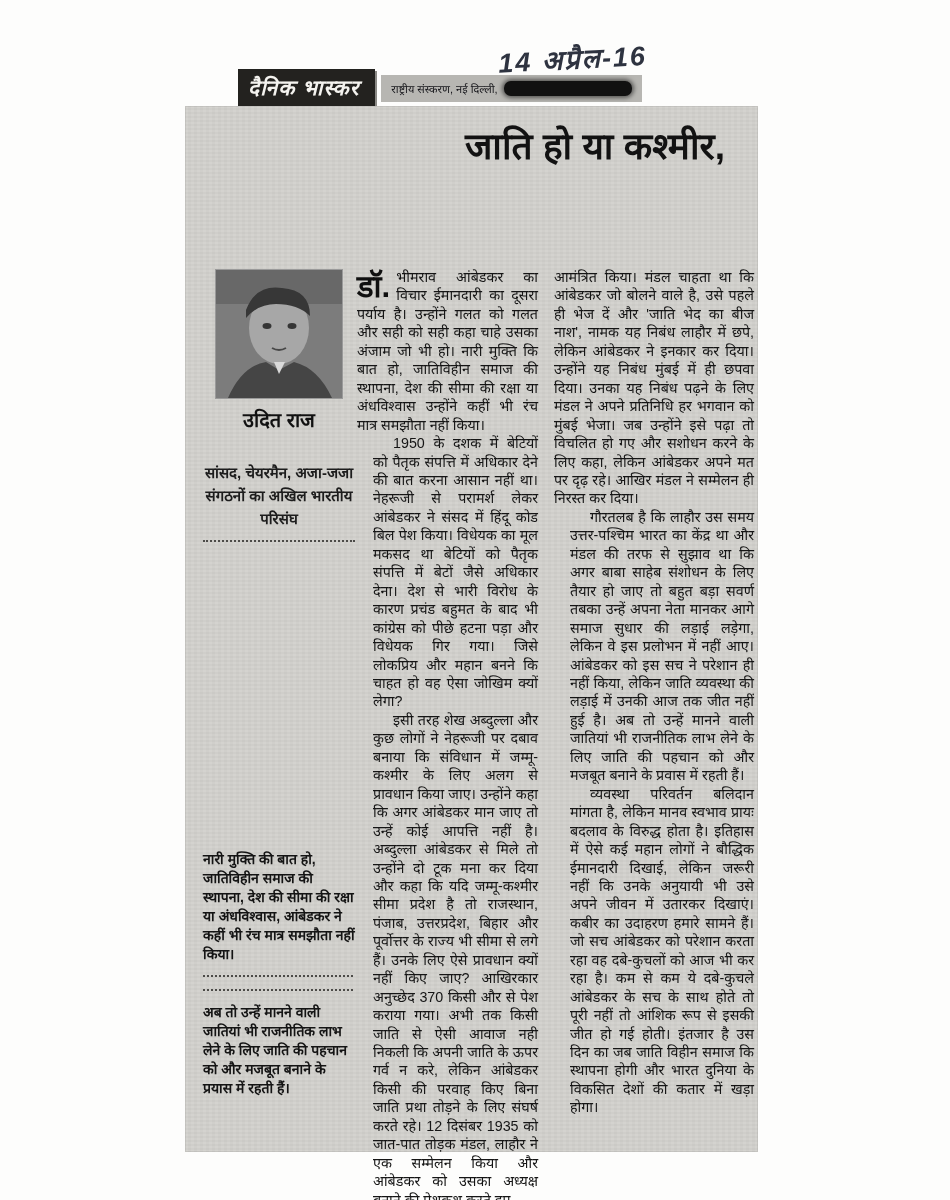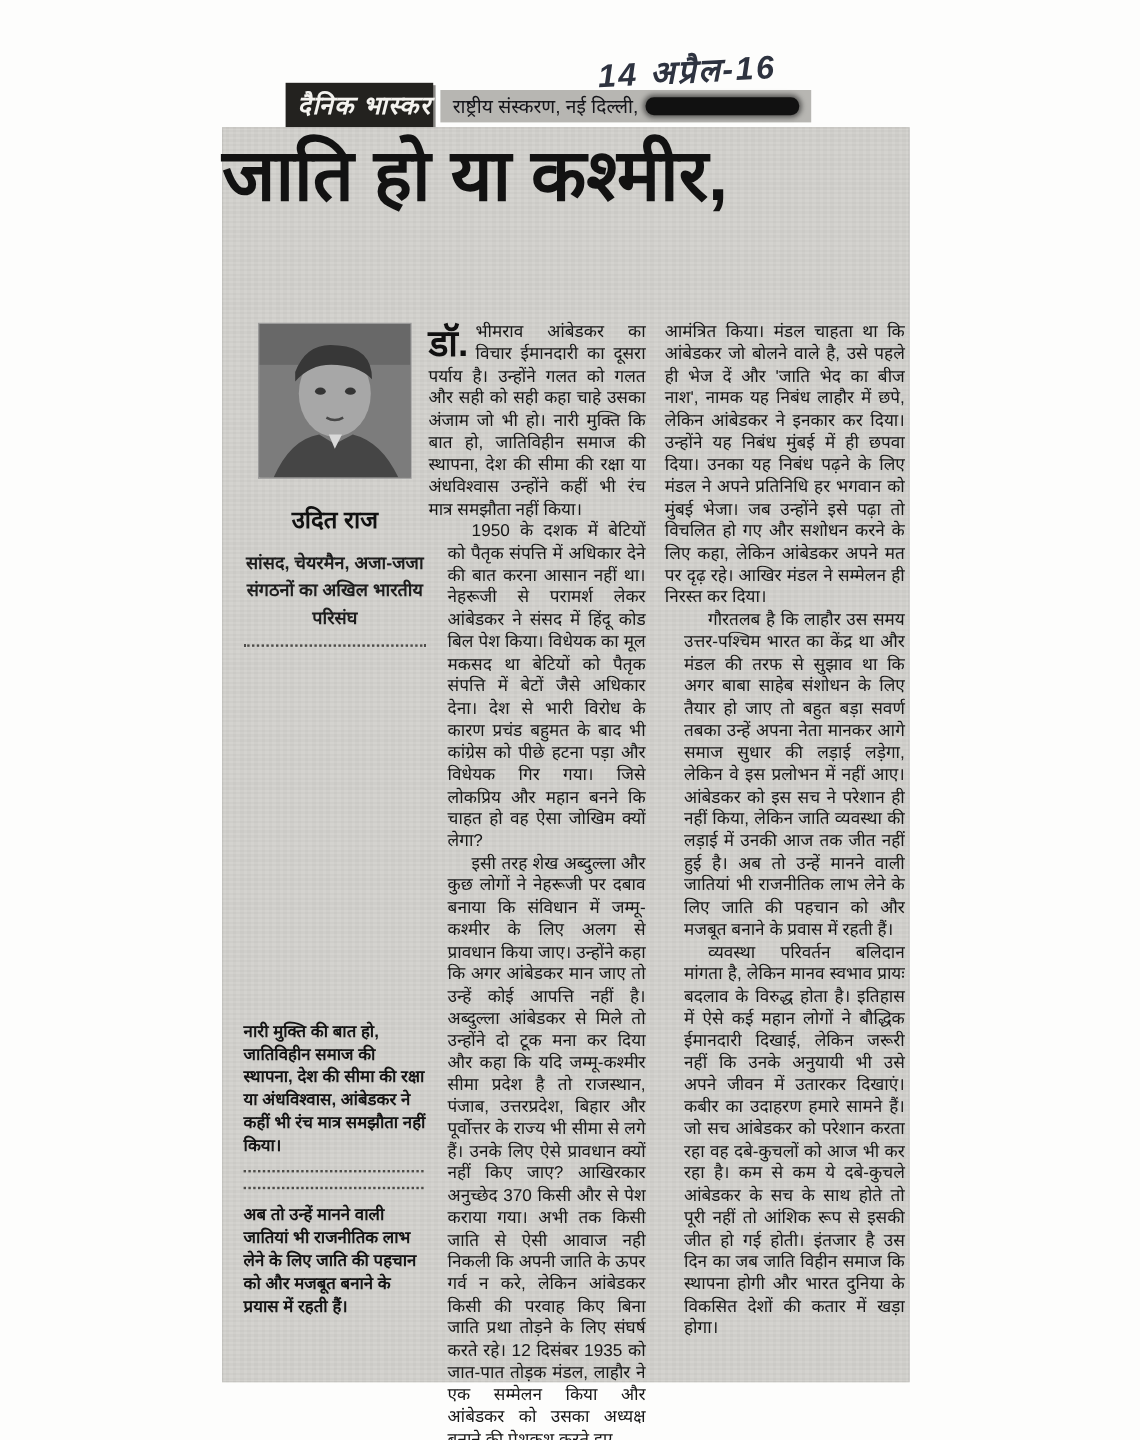--- a/index.html
+++ b/index.html
@@ -15,62 +15,62 @@
     position:absolute;left:498px;top:38px;width:220px;
     font-style:italic;font-weight:600;font-size:27px;
     color:#2e3340;transform:rotate(-3deg);
     letter-spacing:2px;
   }
 
   
   .masthead{position:absolute;left:238px;top:70px;height:36px;display:flex;align-items:center;}
   .logo-box{
     background:#23221f;color:#f4f3ef;font-weight:bold;font-style:italic;
-    font-size:21px;padding:4px 2px 6px 10px;letter-spacing:1px;
+    font-size:21px;padding:4px 16px 6px 10px;letter-spacing:1px;
     box-shadow:2px 2px 0 #8b8a86;
   }
   .tagline-strip{
     background:#b7b6b2;height:27px;margin-left:6px;display:flex;align-items:center;
-    padding:0 10px;font-size:16px;color:#15151a;white-space:nowrap;
+    padding:0 10px;font-size:11px;color:#15151a;white-space:nowrap;
   }
   .redaction{
     display:inline-block;width:128px;height:15px;margin-left:6px;
     background:#111;border-radius:7px;box-shadow:0 0 4px 2px rgba(10,10,10,.55);
   }
 
   
   .clip{
     position:absolute;left:185px;top:106px;width:573px;height:1046px;
     background:#d2d1cd;
     box-shadow:0 0 0 1px #c3c2be inset;
   }
   .clip .grain{
     position:absolute;inset:0;pointer-events:none;opacity:.5;
     background:
       repeating-linear-gradient(0deg,rgba(255,255,255,.05) 0 2px,rgba(0,0,0,.03) 2px 4px),
       repeating-linear-gradient(90deg,rgba(255,255,255,.04) 0 3px,rgba(0,0,0,.03) 3px 6px);
   }
 
   .headline{
-    position:absolute;left:0;top:8px;width:540px;text-align:left;
+    position:absolute;left:0;top:8px;width:540px;text-align:right;
     font-weight:bold;color:#121212;
-    font-size:60px;line-height:66px;letter-spacing:0px;
+    font-size:37px;line-height:66px;letter-spacing:0px;
   }
 
   
   .sidebar{position:absolute;left:18px;top:164px;width:152px;}
   .photo{
     width:126px;height:128px;margin:0 auto;
     background:linear-gradient(135deg,#8f8d89 0%,#6f6d69 55%,#55534f 100%);
     position:relative;overflow:hidden;filter:grayscale(1) contrast(1.05);
     box-shadow:0 0 0 1px #9a9995;
   }
-  .byline-name{margin-top:21px;text-align:center;font-weight:bold;font-size:20px;color:#111;}
+  .byline-name{margin-top:8px;text-align:center;font-weight:bold;font-size:20px;color:#111;}
   .byline-role{
-    margin-top:12px;text-align:center;font-weight:bold;
+    margin-top:28px;text-align:center;font-weight:bold;
     font-size:15px;line-height:23px;color:#1d1d1d;width:152px;
   }
   .dotline{border:0;border-top:2px dotted #4c4b48;margin:10px 0 0 0;width:152px;}
   .quotes{position:absolute;left:18px;top:744px;width:154px;}
   .pull-quote{
     font-weight:600;font-size:14px;line-height:19px;color:#141414;text-align:left;
   }
   .quote-div{border:0;border-top:2px dotted #4c4b48;margin:11px 0 12px 0;width:150px;}
 
   

